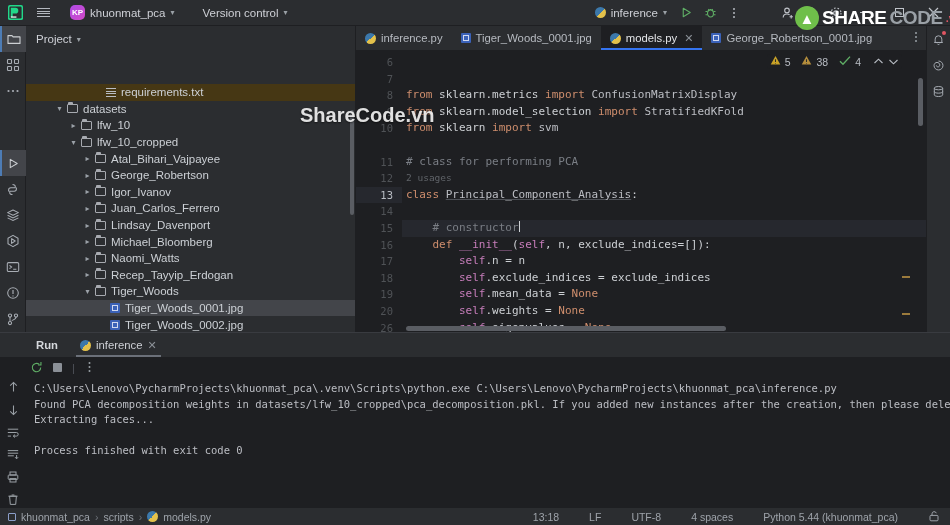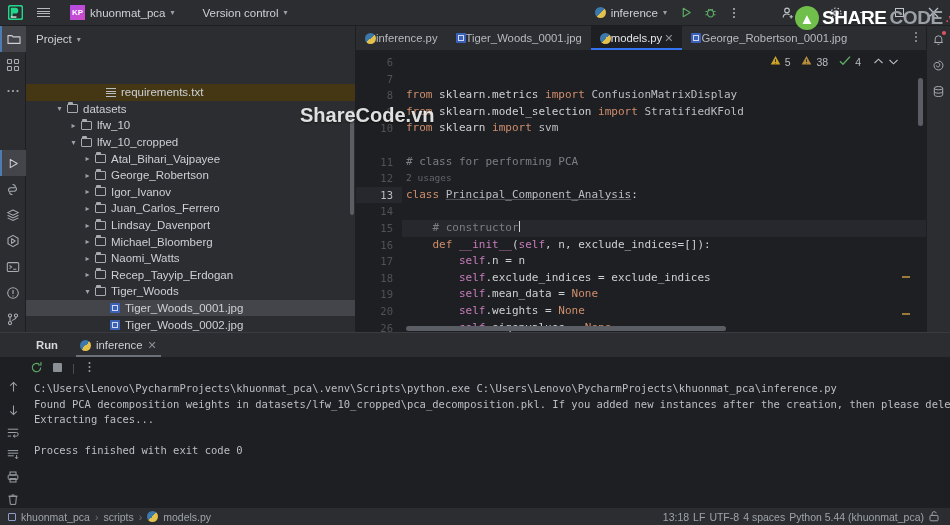--- a/index.html
+++ b/index.html
@@ -19,21 +19,21 @@
     flex: 0 0 26px; border-bottom: 1px solid #1e1f22;
   }
   .tb-logo { width: 30px; display: flex; align-items: center; justify-content: center; }
   .tb-hamburger { width: 26px; display:flex; align-items:center; justify-content:center; cursor: pointer; }
   .tb-hamburger span { display:block; width:13px; height:1px; background:#b4b8bf; margin:1.5px 0; }
   .proj-chip {
     display:flex; align-items:center; gap:5px; padding: 2px 6px; border-radius: 4px;
     margin-left: 8px; cursor: pointer;
   }
   .proj-badge {
-    width: 15px; height: 15px; border-radius: 0;
+    width: 15px; height: 15px; border-radius: 5px;
     background: linear-gradient(135deg,#b04ce6,#d14ac7);
     color:#fff; font-size:8px; font-weight:700; display:flex; align-items:center; justify-content:center;
   }
   .proj-name { font-size: 11.5px; color: #ced0d6; }
   .chev { font-size: 8px; color: #9aa0a6; }
   .vcs-chip { display:flex; align-items:center; gap:5px; margin-left:16px; padding:2px 6px; border-radius:4px; cursor:pointer; font-size:11.5px; color:#ced0d6;}
   .tb-spacer { flex: 1; }
   .runcfg {
     display:flex; align-items:center; gap:5px; padding: 2px 7px; border-radius:4px; cursor:pointer;
     font-size: 11.5px; color:#ced0d6;
@@ -78,21 +78,21 @@
   .folder:before { content:""; position:absolute; top:-3px; left:0; width:5px; height:2px; background:#a7aab0; border-radius:1px 1px 0 0;}
   .imgico { width:10px; height:10px; background:#3b62b8; border-radius:1px; position:relative; }
   .imgico:after { content:""; position:absolute; inset:2px; border:1px solid #cfd8ef; }
   .txtico { width:10px; height:10px; display:flex; flex-direction:column; justify-content:center; gap:1.5px;}
   .txtico i { display:block; height:1px; background:#b9bdc4; }
   .tree-scroll { position:absolute; right:1px; top:58px; width:4px; height:105px; background:#5a5d63; border-radius:2px; }
 
   
   .editor-col { flex:1; display:flex; flex-direction:column; min-width:0; min-height:0; }
   .tabbar { height:24px; flex:0 0 24px; background:#2b2d30; display:flex; align-items:stretch; position:relative; }
-  .tab { display:flex; align-items:center; padding:0 9px; font-size:11.3px; color:#b6bac0; cursor:pointer; position:relative;}
+  .tab { display:flex; align-items:center; gap:5px; padding:0 9px; font-size:11.3px; color:#b6bac0; cursor:pointer; position:relative;}
   .tab.active { background:#1e1f22; color:#e2e4e7; }
   .tab.active:after { content:""; position:absolute; left:0; right:0; bottom:0; height:2px; background:#3574f0; }
   .tab .x { color:#8b9097; font-size:11px; margin-left:2px; }
   .tabbar-right { margin-left:auto; display:flex; align-items:center; padding-right:4px; color:#9aa0a6;}
 
   .editor { flex:1; display:flex; background:#1e1f22; position:relative; min-height:0; overflow:hidden; }
   .gutter {
     width: 46px; flex:0 0 46px; background:#1e1f22; text-align:right; padding-top:4px;
     font-family:"DejaVu Sans Mono", monospace; font-size:10.5px; color:#4f5256;
   }
@@ -140,21 +140,21 @@
   .console {
     flex:1; font-family:"DejaVu Sans Mono", monospace; font-size:10.5px; line-height:15.5px;
     color:#bcbec4; white-space:pre; padding: 2px 0 0 8px; overflow:hidden;
   }
 
   
   .status { height:17px; flex:0 0 17px; background:#2b2d30; display:flex; align-items:center; font-size:10.5px; color:#9ea3aa; }
   .crumbs { display:flex; align-items:center; gap:5px; padding-left:8px; }
   .crumbs .sq { width:8px; height:8px; border:1px solid #8b9ec9; border-radius:1px;}
   .crumb { cursor:pointer; }
-  .status-right { margin-left:auto; display:flex; align-items:center; gap:4px; padding-right:10px; }
+  .status-right { margin-left:auto; display:flex; align-items:center; gap:30px; padding-right:10px; }
   .status-right span { cursor:pointer; }
 
   
   .wm { position:absolute; pointer-events:none; font-weight:bold; color:#f0f0f0; }
   .wm-1 { left:300px; top:104px; font-size:20px; opacity:.92; text-shadow:0 1px 2px rgba(0,0,0,.6); }
   .wm-2 { left:262px; top:484px; font-size:19px; opacity:.86; text-shadow:0 1px 2px rgba(0,0,0,.6); }
   .wm-logo { position:absolute; left:795px; top:6px; pointer-events:none; display:flex; align-items:center; gap:3px; }
   .wm-logo .circ { width:24px; height:24px; border-radius:50%; background:#6fbf4a; display:flex; align-items:center; justify-content:center; color:#fff; font-weight:bold; font-size:15px;}
   .wm-logo .t1 { font-size:19px; font-weight:bold; color:#ffffff; letter-spacing:-.4px;}
   .wm-logo .t2 { font-size:19px; font-weight:bold; color:#9aa0a6; letter-spacing:-.4px;}

